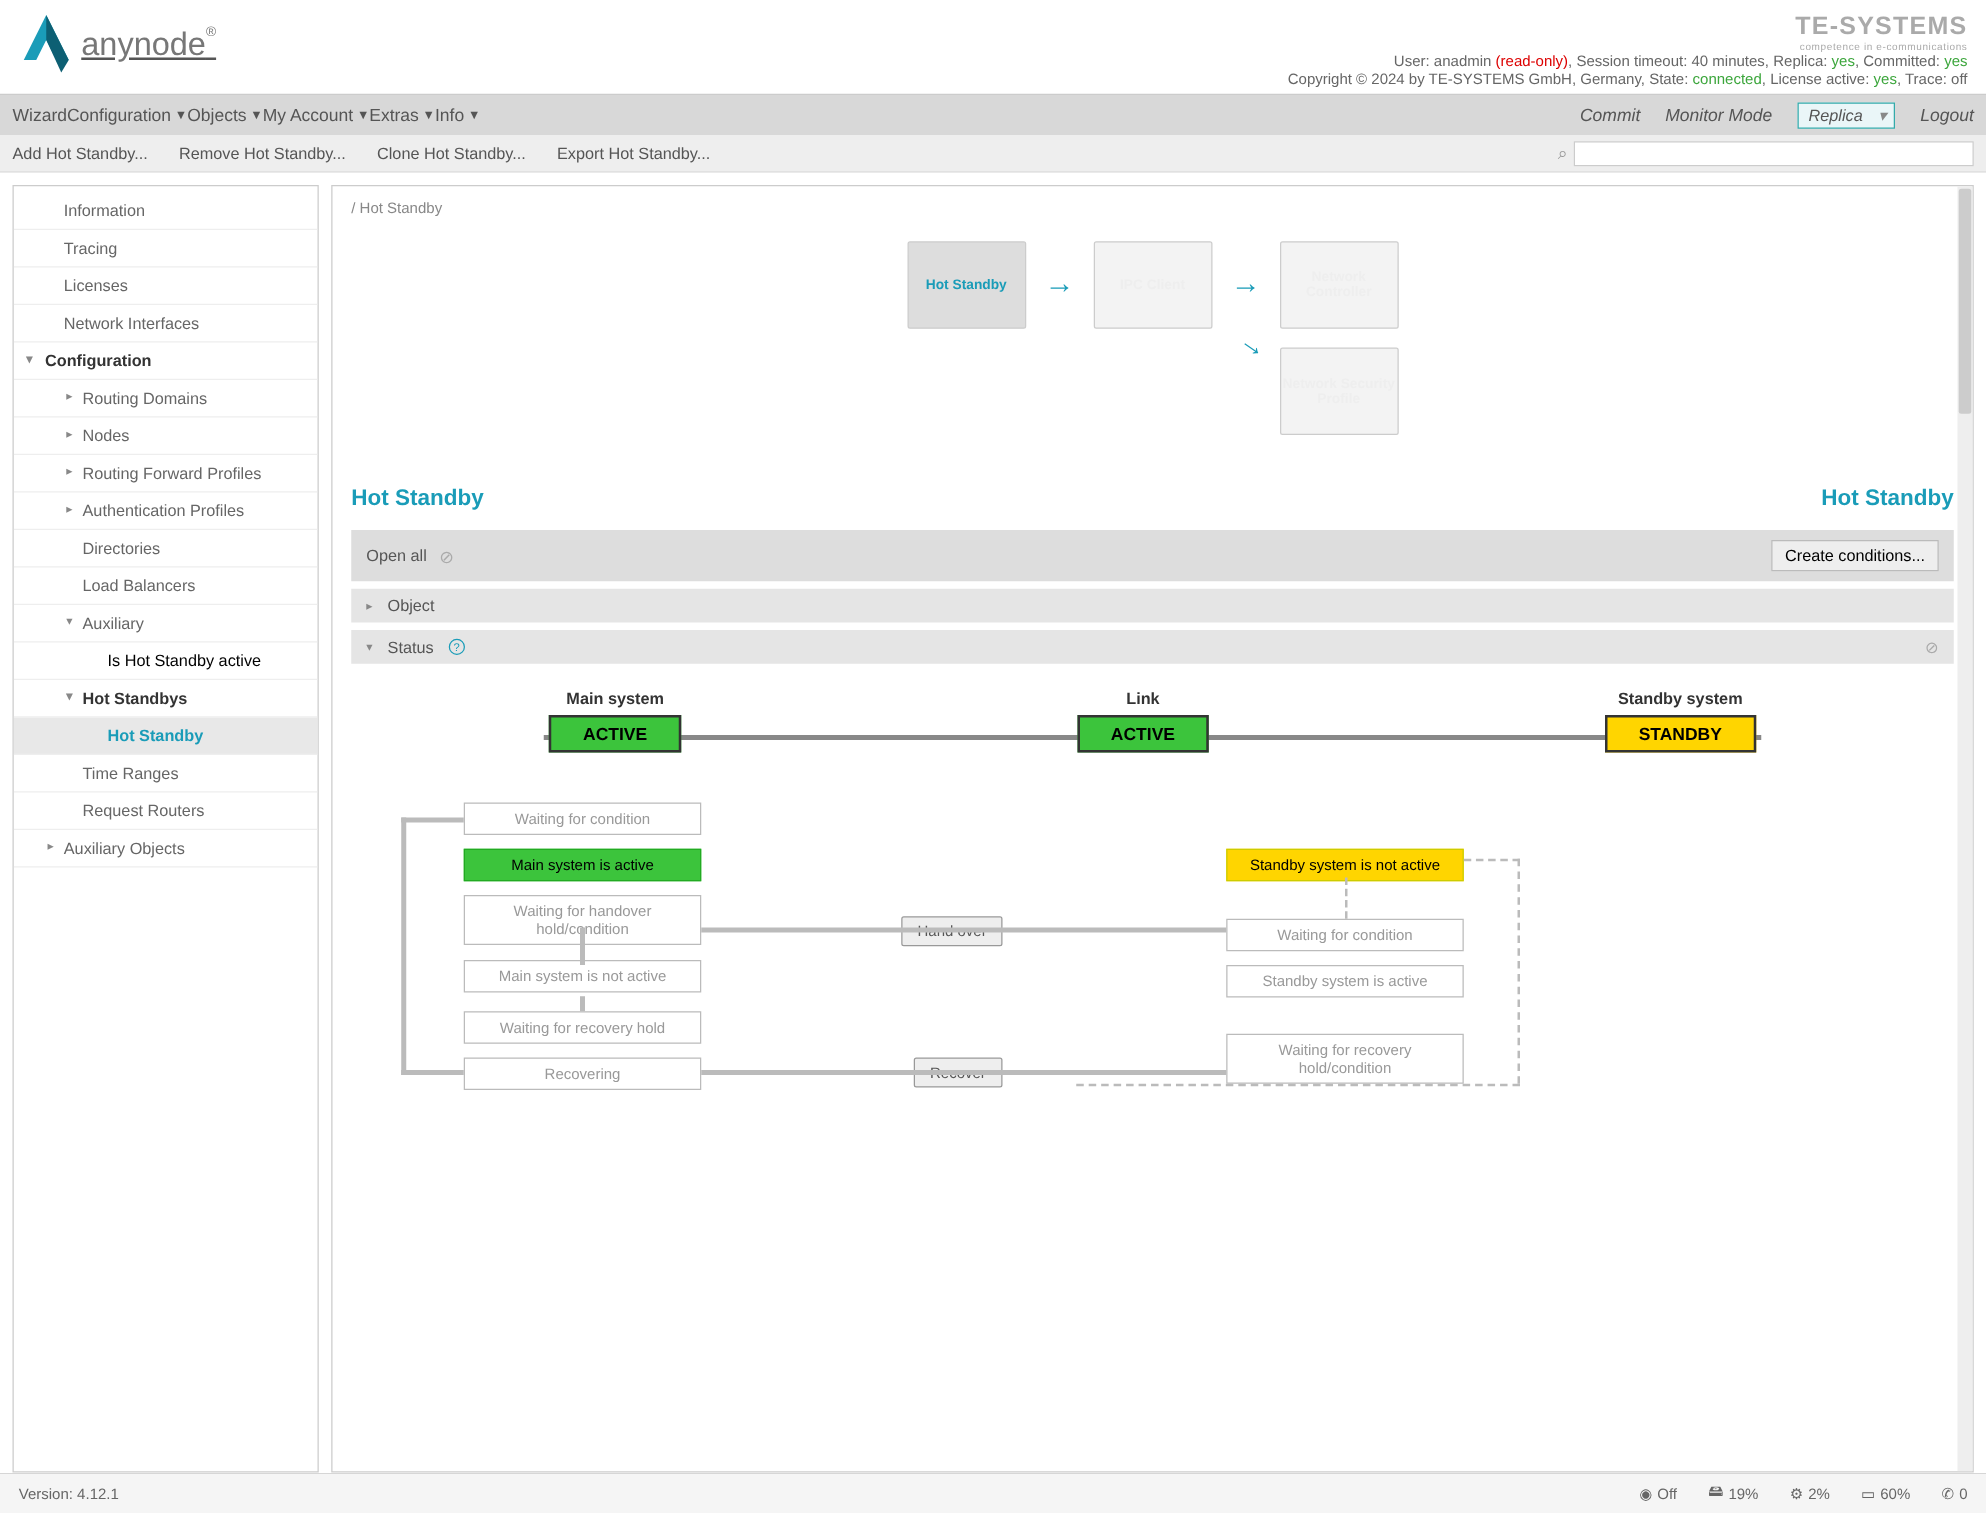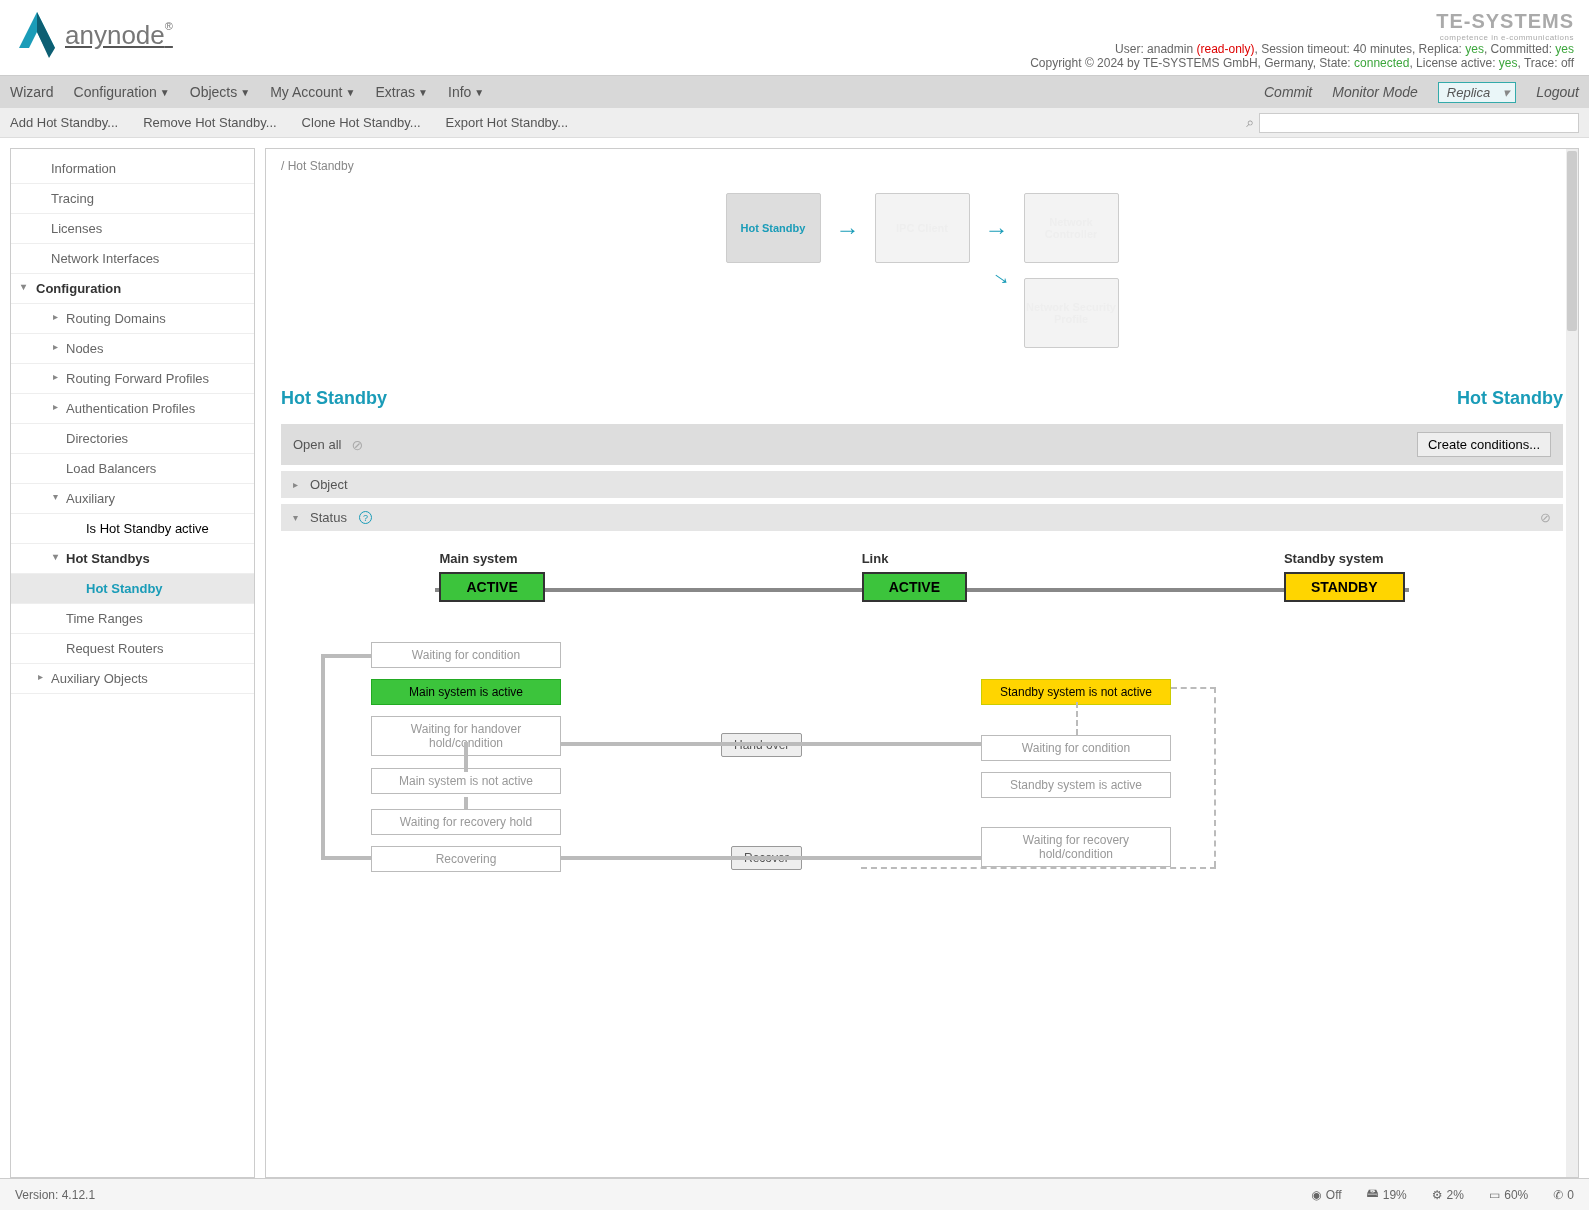--- a/index.html
+++ b/index.html
@@ -10,21 +10,21 @@
 .logo-svg { width: 45px; height: 50px; }
 .logo-text { font-size: 26px; color: #777; font-weight: 300; }
 .logo-r { font-size: 11px; vertical-align: top; }
 .header-right { text-align: right; font-size: 12px; color: #666; }
 .te-systems { font-size: 20px; color: #aaa; font-weight: bold; letter-spacing: 1px; }
 .te-sub { font-size: 8px; color: #aaa; letter-spacing: 0.5px; }
 .green { color: #3ca63c; }
 .red { color: #d00; }
 
 .menubar { background: #d8d8d8; display: flex; align-items: center; height: 32px; padding: 0 10px; font-size: 14px; }
-.menu-left { display: flex; gap: 20px; }
+.menu-left { display: flex; }
 .menu-item { cursor: pointer; color: #555; display: flex; align-items: center; gap: 3px; }
 .caret { font-size: 10px; }
 .menu-right { margin-left: auto; display: flex; align-items: center; gap: 20px; font-style: italic; }
 .replica-select { border: 1px solid #3aa; background: #eaf6f8; padding: 2px 25px 2px 8px; font-size: 13px; position: relative; cursor: pointer; }
 .replica-select::after { content: "▾"; position: absolute; right: 6px; color: #888; }
 
 .toolbar { background: #eee; display: flex; align-items: center; height: 30px; padding: 0 10px; gap: 25px; font-size: 13px; border-bottom: 1px solid #ddd; }
 .toolbar-item { cursor: pointer; color: #555; }
 .toolbar-search { margin-left: auto; display: flex; align-items: center; gap: 5px; }
 .search-icon { color: #999; font-size: 14px; }
@@ -63,21 +63,21 @@
 .section-bar .open-all { font-size: 13px; cursor: pointer; }
 .section-bar .cancel-icon { color: #aaa; font-size: 14px; }
 .create-btn { margin-left: auto; background: #eee; border: 1px solid #bbb; padding: 4px 10px; cursor: pointer; font-size: 13px; }
 
 .collapsible { background: #e5e5e5; padding: 6px 12px; display: flex; align-items: center; gap: 12px; margin-bottom: 6px; cursor: pointer; }
 .collapse-caret { font-size: 10px; color: #888; }
 .help-icon { color: #1a9cb8; border: 1px solid #1a9cb8; border-radius: 50%; width: 13px; height: 13px; font-size: 9px; display: inline-flex; align-items: center; justify-content: center; }
 .collapse-right-icon { margin-left: auto; color: #aaa; }
 
 .status-row { display: flex; justify-content: space-around; align-items: center; margin: 20px 0 40px; position: relative; }
-.status-col { text-align: left; z-index: 2; }
+.status-col { text-align: center; z-index: 2; }
 .status-label { font-size: 13px; font-weight: bold; color: #333; margin-bottom: 6px; }
 .status-box { padding: 5px 25px; font-weight: bold; font-size: 14px; border: 2px solid #333; }
 .status-active { background: #3cc43c; color: #000; }
 .status-standby { background: #ffd500; color: #000; }
 .status-line { position: absolute; top: 37px; left: 12%; right: 12%; height: 4px; background: #888; z-index: 1; }
 
 .state-diagram { position: relative; height: 280px; margin: 0 20px; }
 .state-box { position: absolute; border: 1px solid #bbb; background: #fff; padding: 5px 12px; font-size: 12px; color: #999; text-align: center; width: 190px; }
 .state-box.green { background: #3cc43c; color: #000; border-color: #2a2; }
 .state-box.yellow { background: #ffd500; color: #000; border-color: #cc0; }

